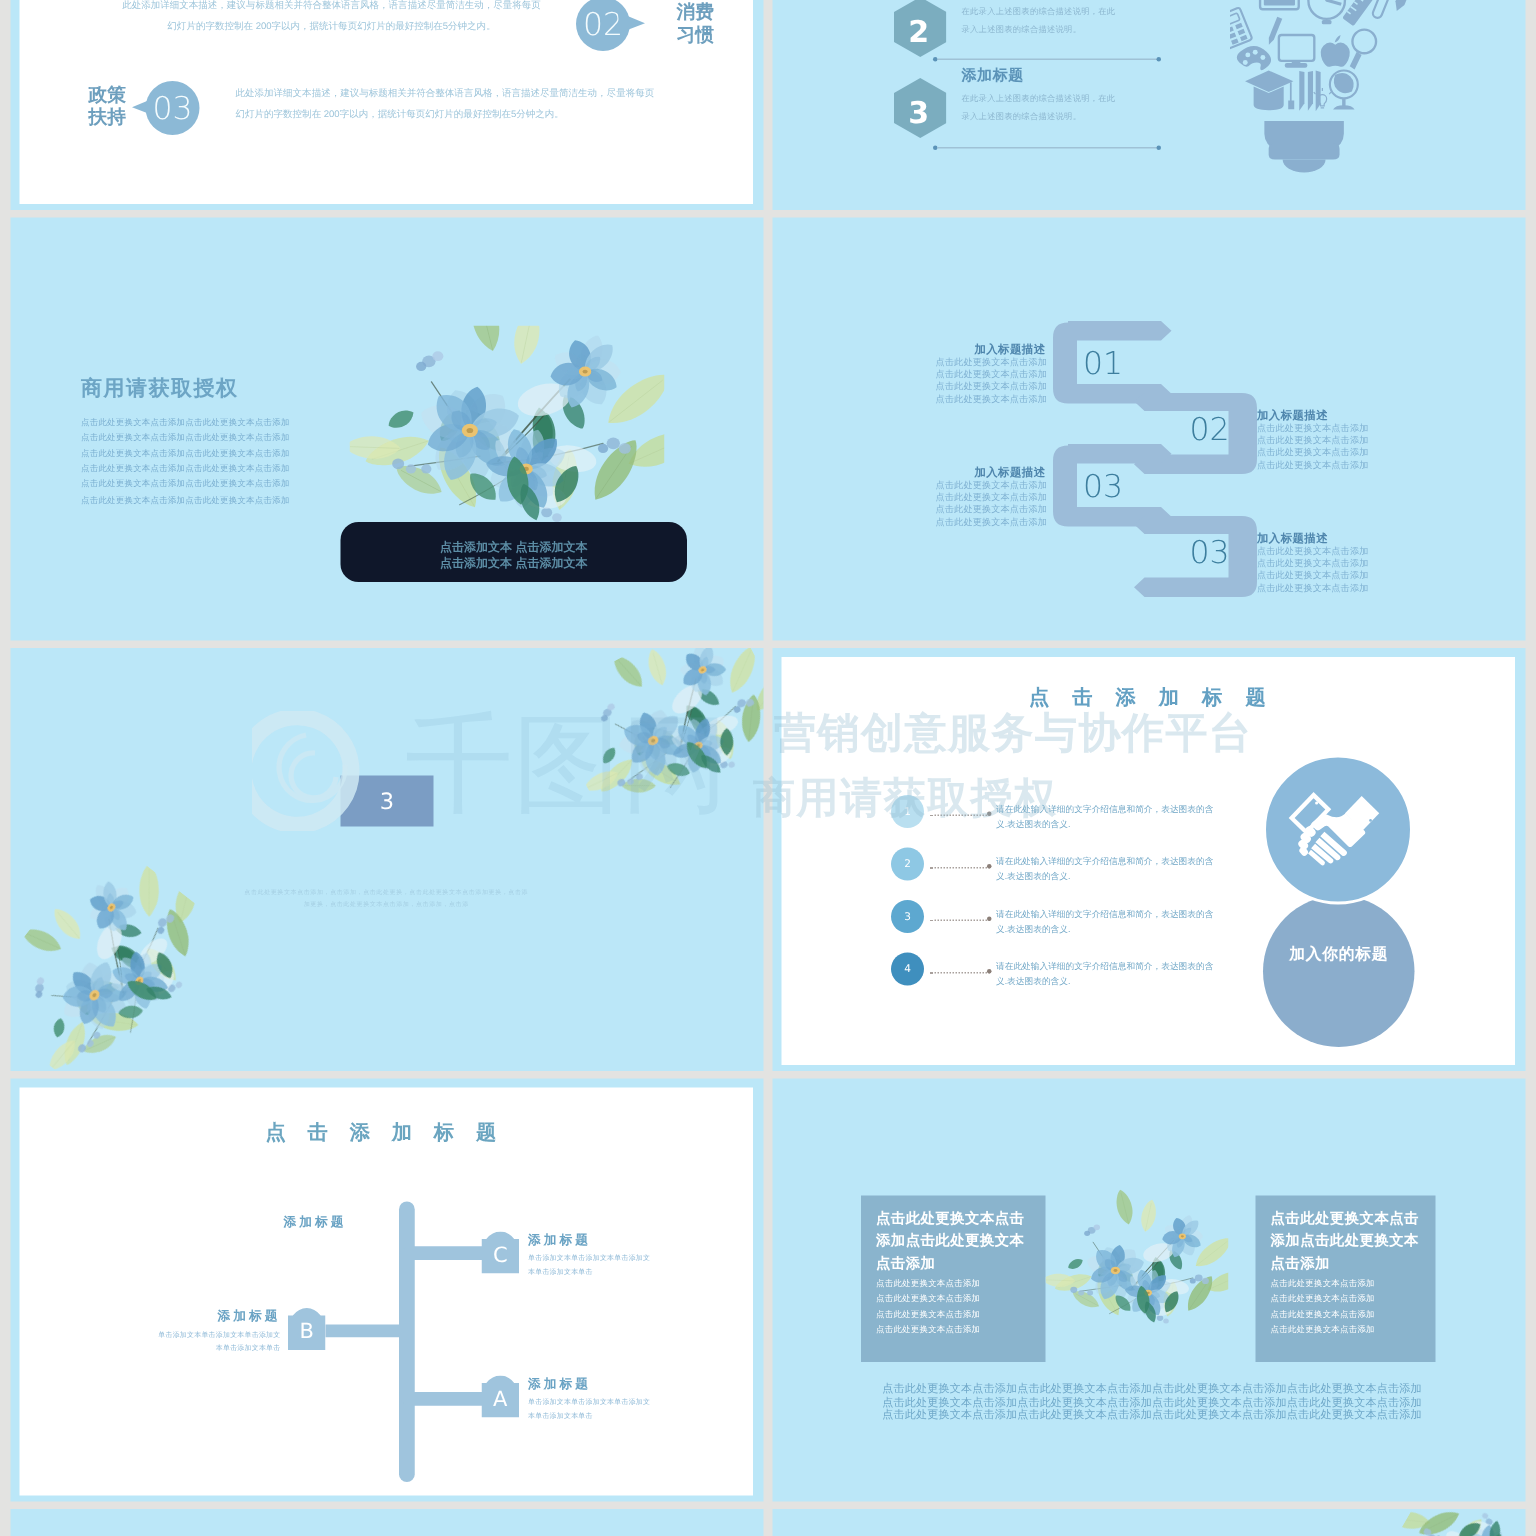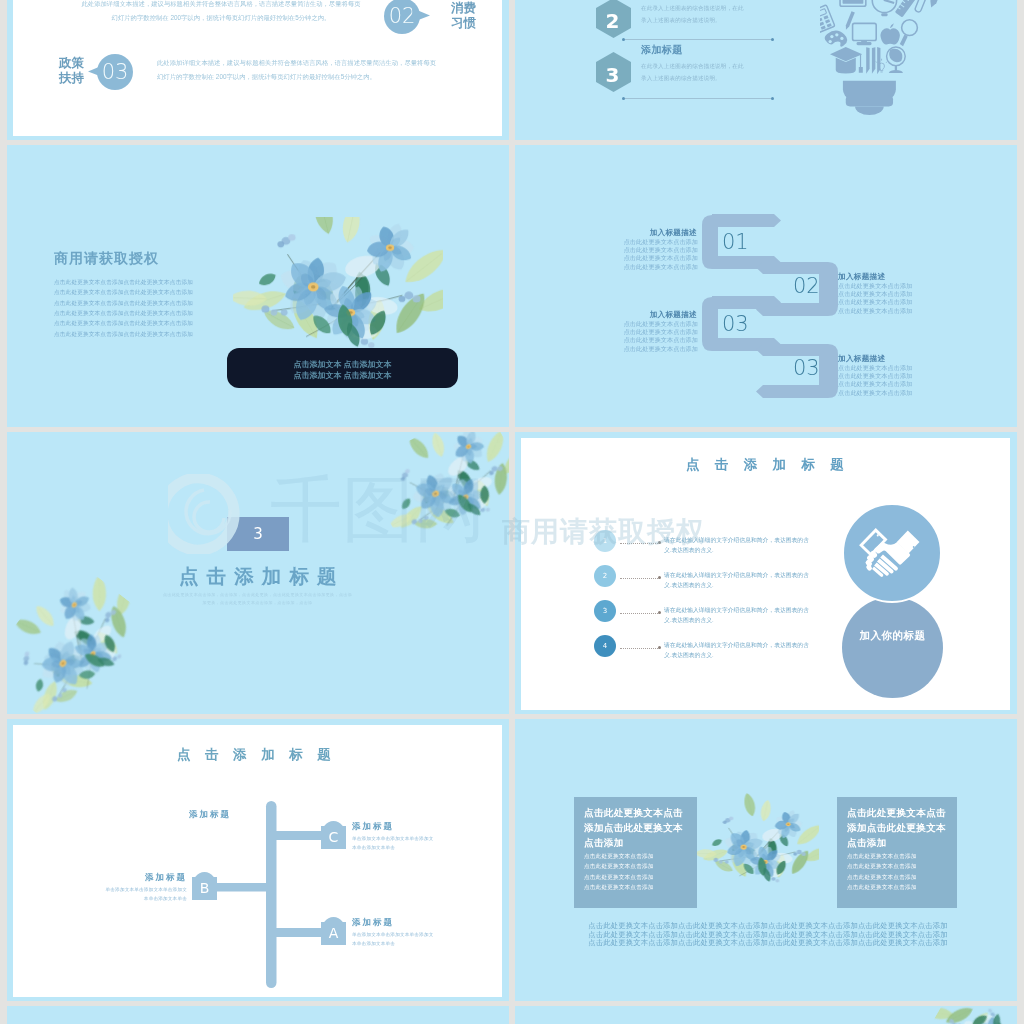--- a/index.html
+++ b/index.html
@@ -573,21 +573,20 @@
 <div class="slide s-c1 r3">
   <svg style="position:absolute; left:373px; top:-5px; transform:rotate(-28deg);" width="140" height="118">
         <use href="#flowerBouquet" width="140" height="118"></use>
       </svg>
   <svg style="position:absolute; left:-6px; top:157px; transform:rotate(-52deg);" width="145" height="122">
         <use href="#flowerBouquet" width="145" height="122"></use>
       </svg>
   <div class="s5-numbox" style="left:220px; top:85px; width:62px; height:34px;">
     <span>3</span>
   </div>
-  <div class="s5-title" style="left:172px; top:131px; width:200px; white-space:nowrap;">点击添加标题</div>
   <div class="s5-sub" style="left:143px; top:159px; width:215px;">
     <div>点击此处更换文本点击添加，点击添加，点击此处更换，点击此处更换文本点击添加更换，点击添</div>
     <div>加更换，点击此处更换文本点击添加，点击添加，点击添</div>
   </div>
 </div>
 
 <div class="slide s-c2 r3">
   <div class="white-card">
     <div class="s6-title" style="left:165px; top:18px; width:190px;">点 击 添 加 标 题</div>
 
@@ -737,16 +736,17 @@
   <svg style="position:absolute; left:168px; top:474px;" width="84" height="80" viewBox="0 0 84 80">
     <g fill="none" stroke="#cfe9f3" stroke-width="11" opacity="0.85">
       <path d="M42 6 A36 36 0 1 0 42 74 A36 36 0 0 0 42 6 Z"></path>
     </g>
     <g fill="none" stroke="#cfe9f3" stroke-width="3.5" opacity="0.75">
       <path d="M62 36 A22 22 0 1 1 36 16"></path>
       <path d="M56 44 A15 15 0 1 1 42 28"></path>
     </g>
   </svg>
   <div class="wm-brand" style="left:270px; top:462px;">千图网</div>
+  <div class="wm-line" style="left:516px; top:470px;">营销创意服务与协作平台</div>
   <div class="wm-line" style="left:502px; top:513px;">商用请获取授权</div>
 </div>
 
 </div>
 
 </body></html>

